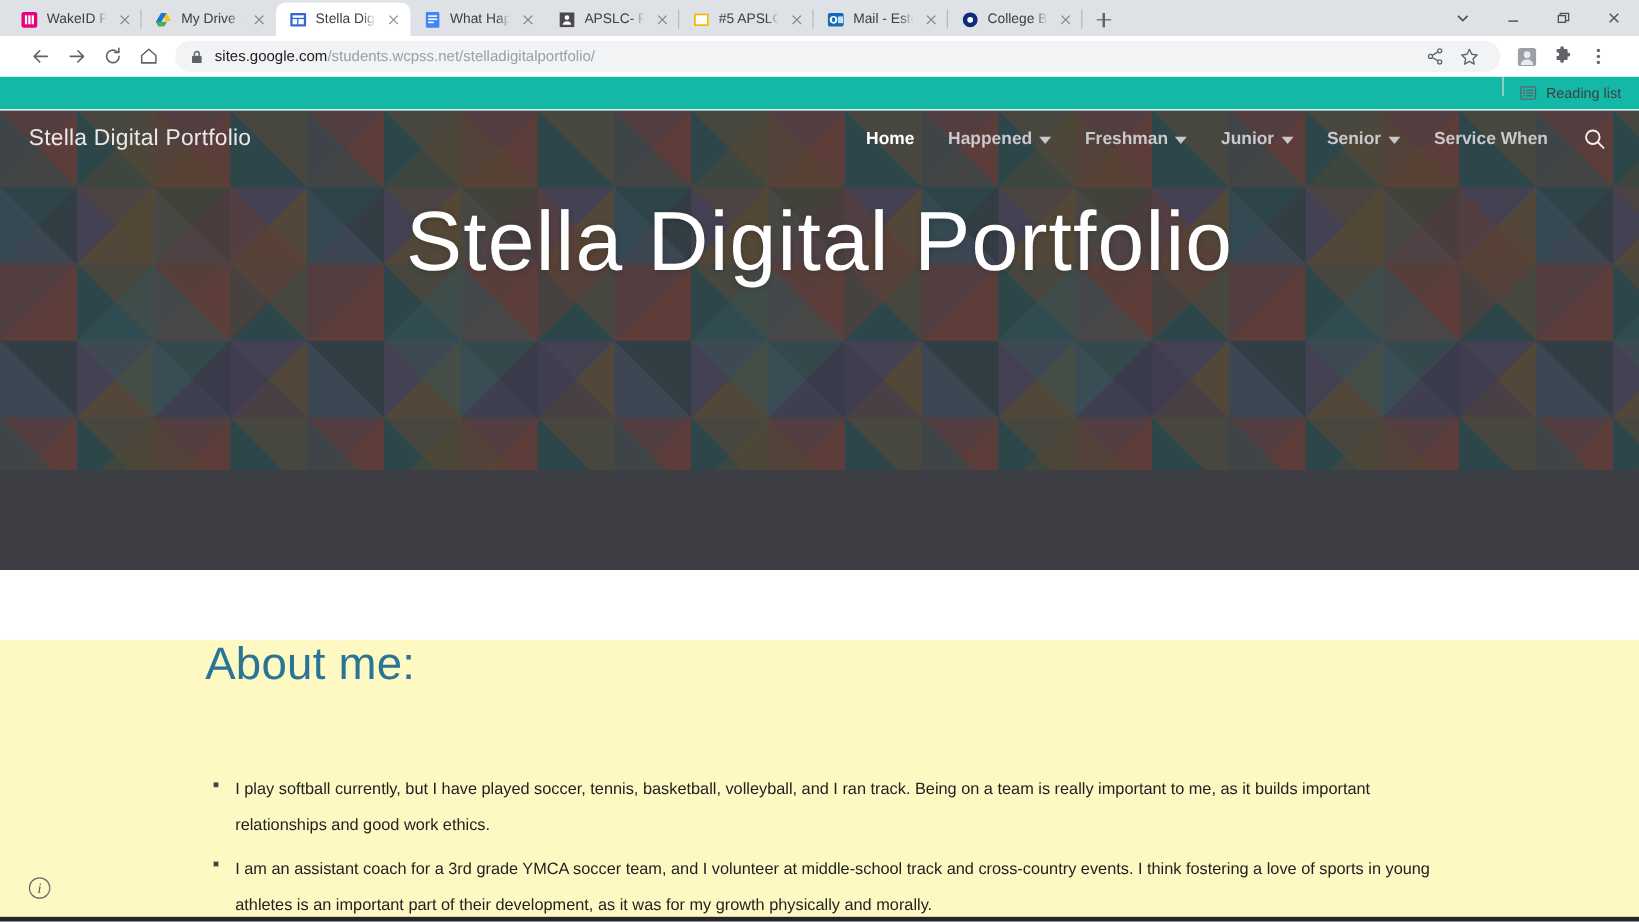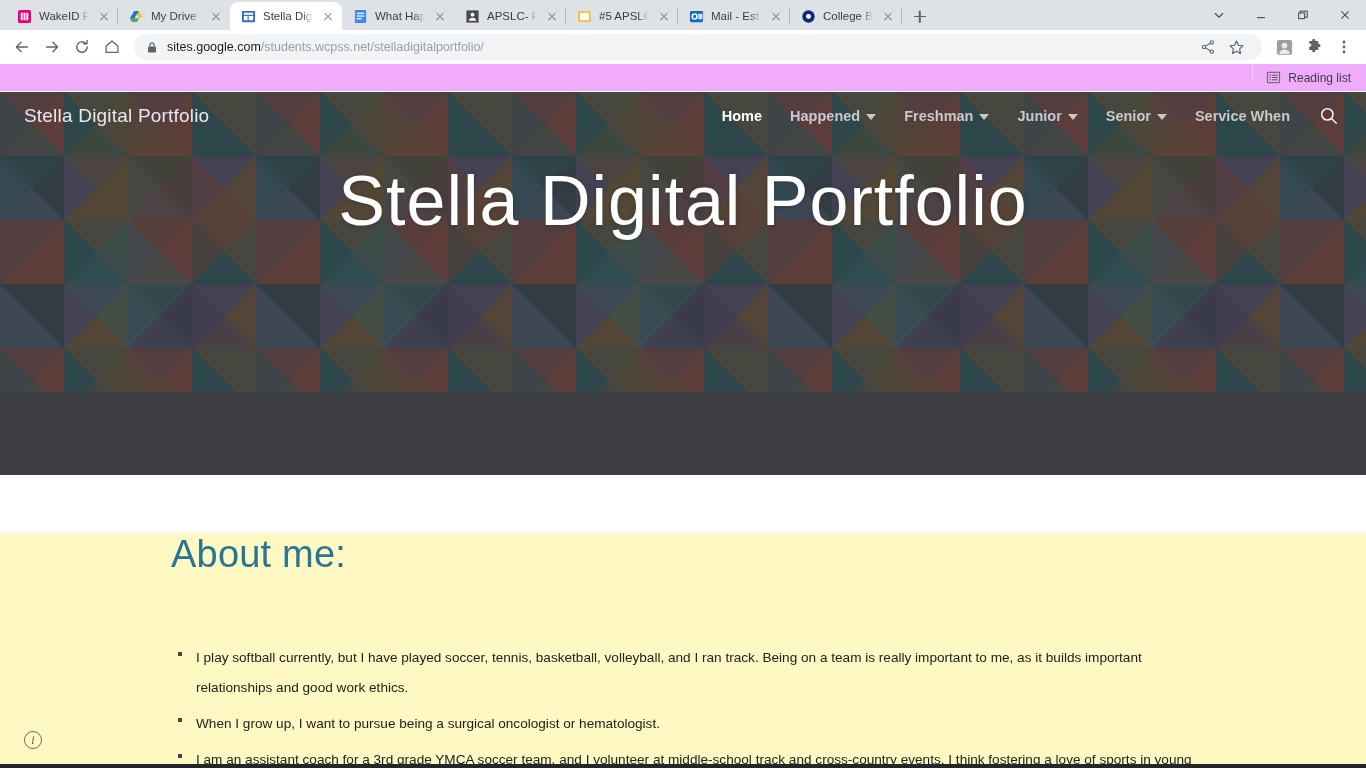--- a/index.html
+++ b/index.html
@@ -101,21 +101,21 @@
     color: #4d5156;
     font-size: 12px;
   }
 
   
   .toolbar {
     height: 34px;
     background: #fff;
     display: flex;
     align-items: center;
-    padding: 0 8px;
+    padding: 0 20px;
     gap: 2px;
   }
   .tbtn {
     width: 28px; height: 28px;
     display: flex; align-items: center; justify-content: center;
     border-radius: 50%;
     color: #5f6368;
     flex: 0 0 28px;
   }
   .omnibox {
@@ -139,21 +139,21 @@
   .url b { color: #202124; font-weight: 400; }
   .omni-right {
     display: flex; align-items: center; gap: 0;
     margin-left: auto;
   }
   .ext-area { display: flex; align-items: center; gap: 2px; }
 
   
   .bookbar {
     height: 28px;
-    background: #f0abfc;
+    background: #14b8a6;
     display: flex;
     justify-content: flex-end;
     padding-right: 10px;
     gap: 8px;
     border-bottom: 1px solid #fff;
   }
   .bb-sep { width: 1px; height: 16px; background: #dadce0; }
   .bb-item {
     display: flex; align-items: center; gap: 7px;
     font-size: 12px; color: #3c4043;
@@ -563,21 +563,20 @@
       </nav>
     </div>
 
     <h1 class="hero-title">Stella Digital Portfolio</h1>
   </div>
 
   <div class="content">
     <h2 class="heading">About me:</h2>
     <ul class="bullets">
       <li>I play softball currently, but I have played soccer, tennis, basketball, volleyball,  and I ran track. Being on a team is really important to me, as it builds important relationships and good work ethics.</li>
-      <li>When I grow up, I want to pursue being a surgical oncologist or hematologist.</li>
       <li>I am an assistant coach for a 3rd grade YMCA soccer team, and I volunteer at middle-school track and cross-country events. I think fostering a love of sports in young athletes is an important part of their development, as it was for my growth physically and morally.</li>
     </ul>
   </div>
 
   <div class="info-icon">i</div>
 </div>
 
 <div class="shelf">
   
 

